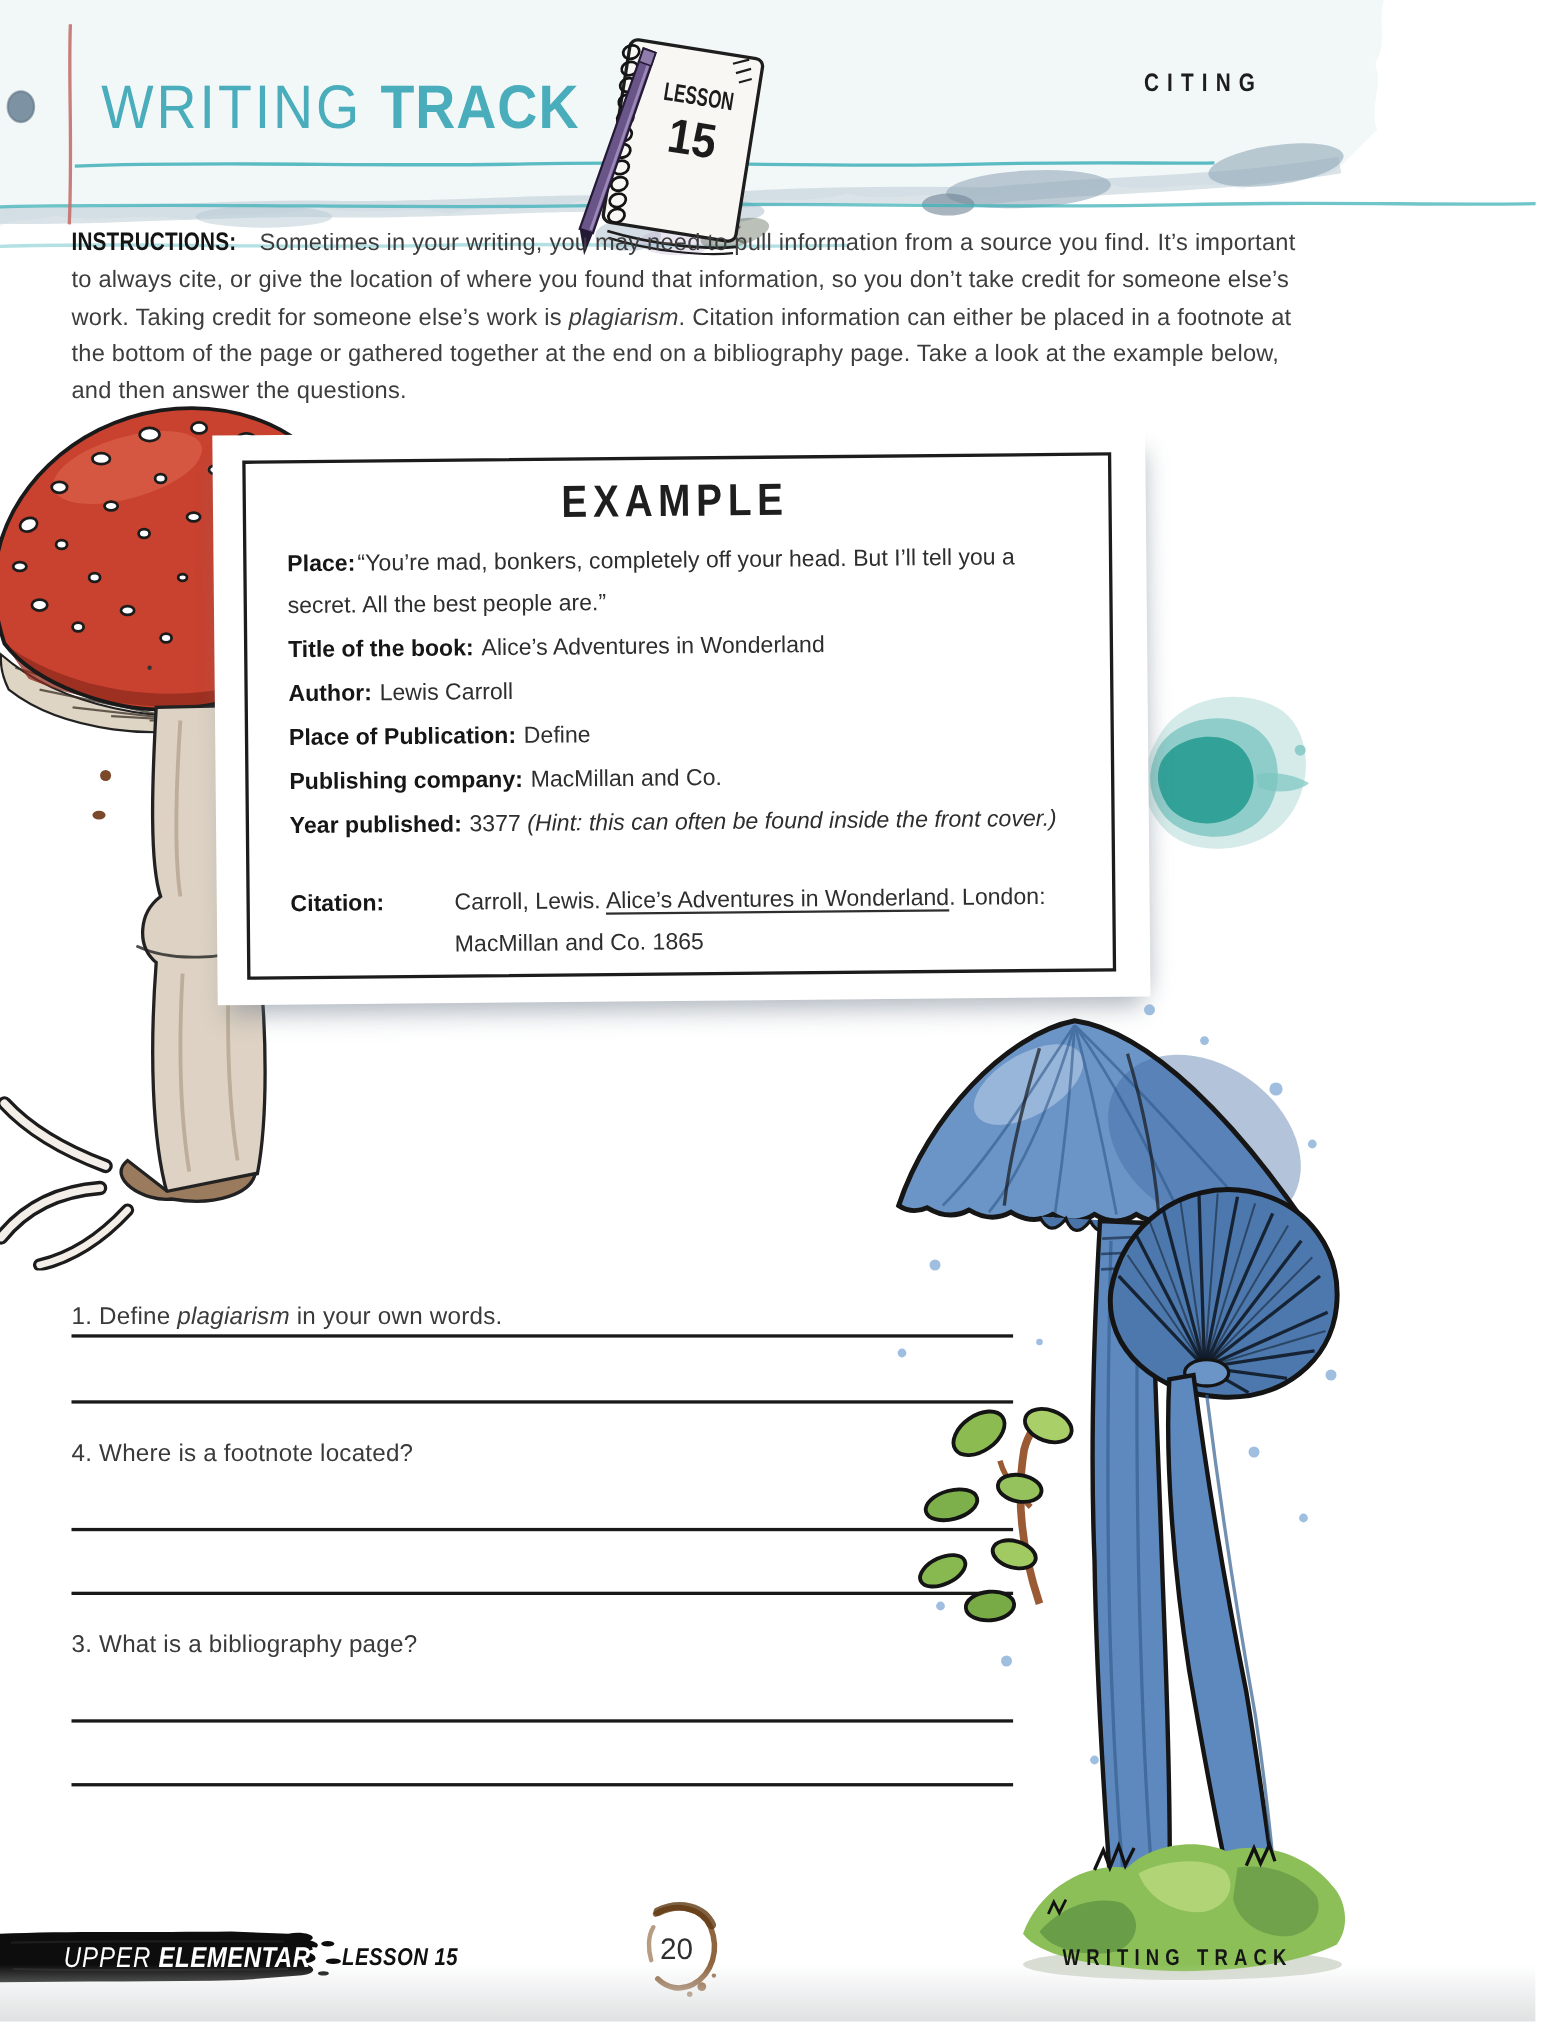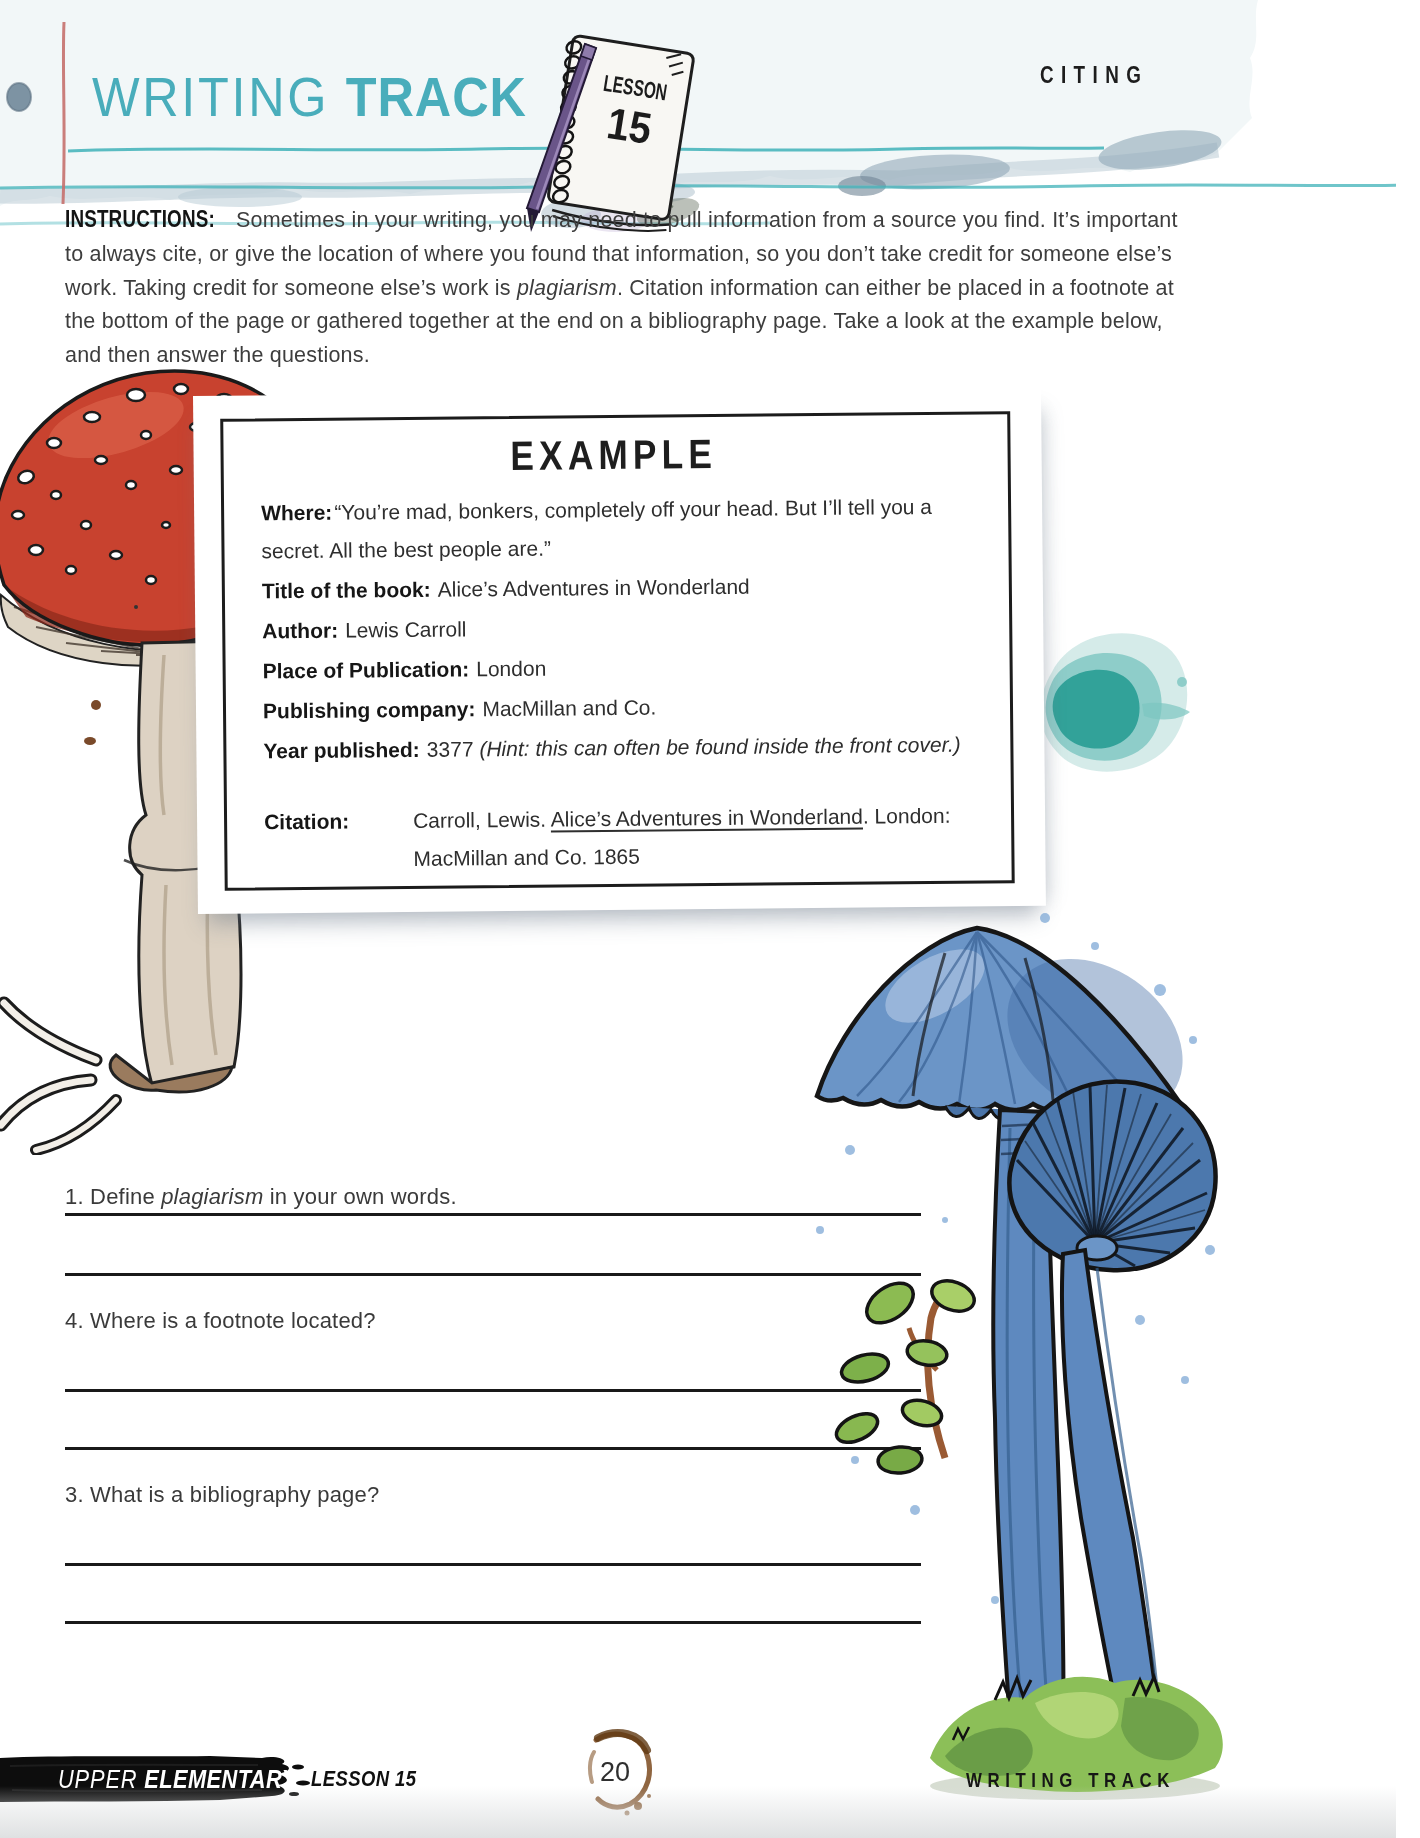--- a/index.html
+++ b/index.html
@@ -203,24 +203,24 @@
     <path d="M30,60 C50,20 110,10 145,35 C170,55 172,100 150,130 C125,165 60,170 35,140 C12,115 15,85 30,60 Z" fill="#bfe0dd" opacity=".65"></path>
     <path d="M30,70 C45,40 95,32 122,52 C145,70 145,110 125,132 C100,158 50,152 33,125 C20,105 22,88 30,70 Z" fill="#7cc6c0" opacity=".8"></path>
     <path d="M33,82 C44,58 84,50 104,66 C122,80 122,112 105,126 C85,144 48,138 37,116 C30,103 29,93 33,82 Z" fill="#2d9f97" opacity=".95"></path>
     <path d="M120,92 C140,88 158,94 168,100 C158,108 138,110 122,104 Z" fill="#7cc6c0" opacity=".7"></path>
     <circle cx="160" cy="70" r="5" fill="#7cc6c0" opacity=".8"></circle>
   </svg>
 
   <div class="example-card">
     <div class="example-inner">
       <div class="example-title"><span>EXAMPLE</span></div>
-      <div class="field"><span class="f-label" style="margin-right:2px">Where:</span><span>“You’re mad, bonkers, completely off your head. But I’ll tell you a secret. All the best people are.”</span></div>
+      <div class="field"><span class="f-label" style="margin-right:2px">Place:</span><span>“You’re mad, bonkers, completely off your head. But I’ll tell you a secret. All the best people are.”</span></div>
       <div class="field"><span class="f-label">Title of the book:</span><span>Alice’s Adventures in Wonderland</span></div>
       <div class="field"><span class="f-label">Author:</span><span>Lewis Carroll</span></div>
-      <div class="field"><span class="f-label">Place of Publication:</span><span>London</span></div>
+      <div class="field"><span class="f-label">Place of Publication:</span><span>Define</span></div>
       <div class="field"><span class="f-label">Publishing company:</span><span>MacMillan and Co.</span></div>
       <div class="field"><span class="f-label">Year published:</span><span>3377 </span><span class="em">(Hint: this can often be found inside the front cover.)</span></div>
       <div class="citation-row">
         <span class="f-label">Citation:</span>
         <span class="citation-val"><span>Carroll, Lewis. </span><span class="u">Alice’s Adventures in Wonderland</span><span>. London:</span><br><span>MacMillan and Co. 1865</span></span>
       </div>
     </div>
   </div>
 
   <div class="question" style="top:1184px"><span>1. Define </span><span class="em">plagiarism</span><span> in your own words.</span></div>

